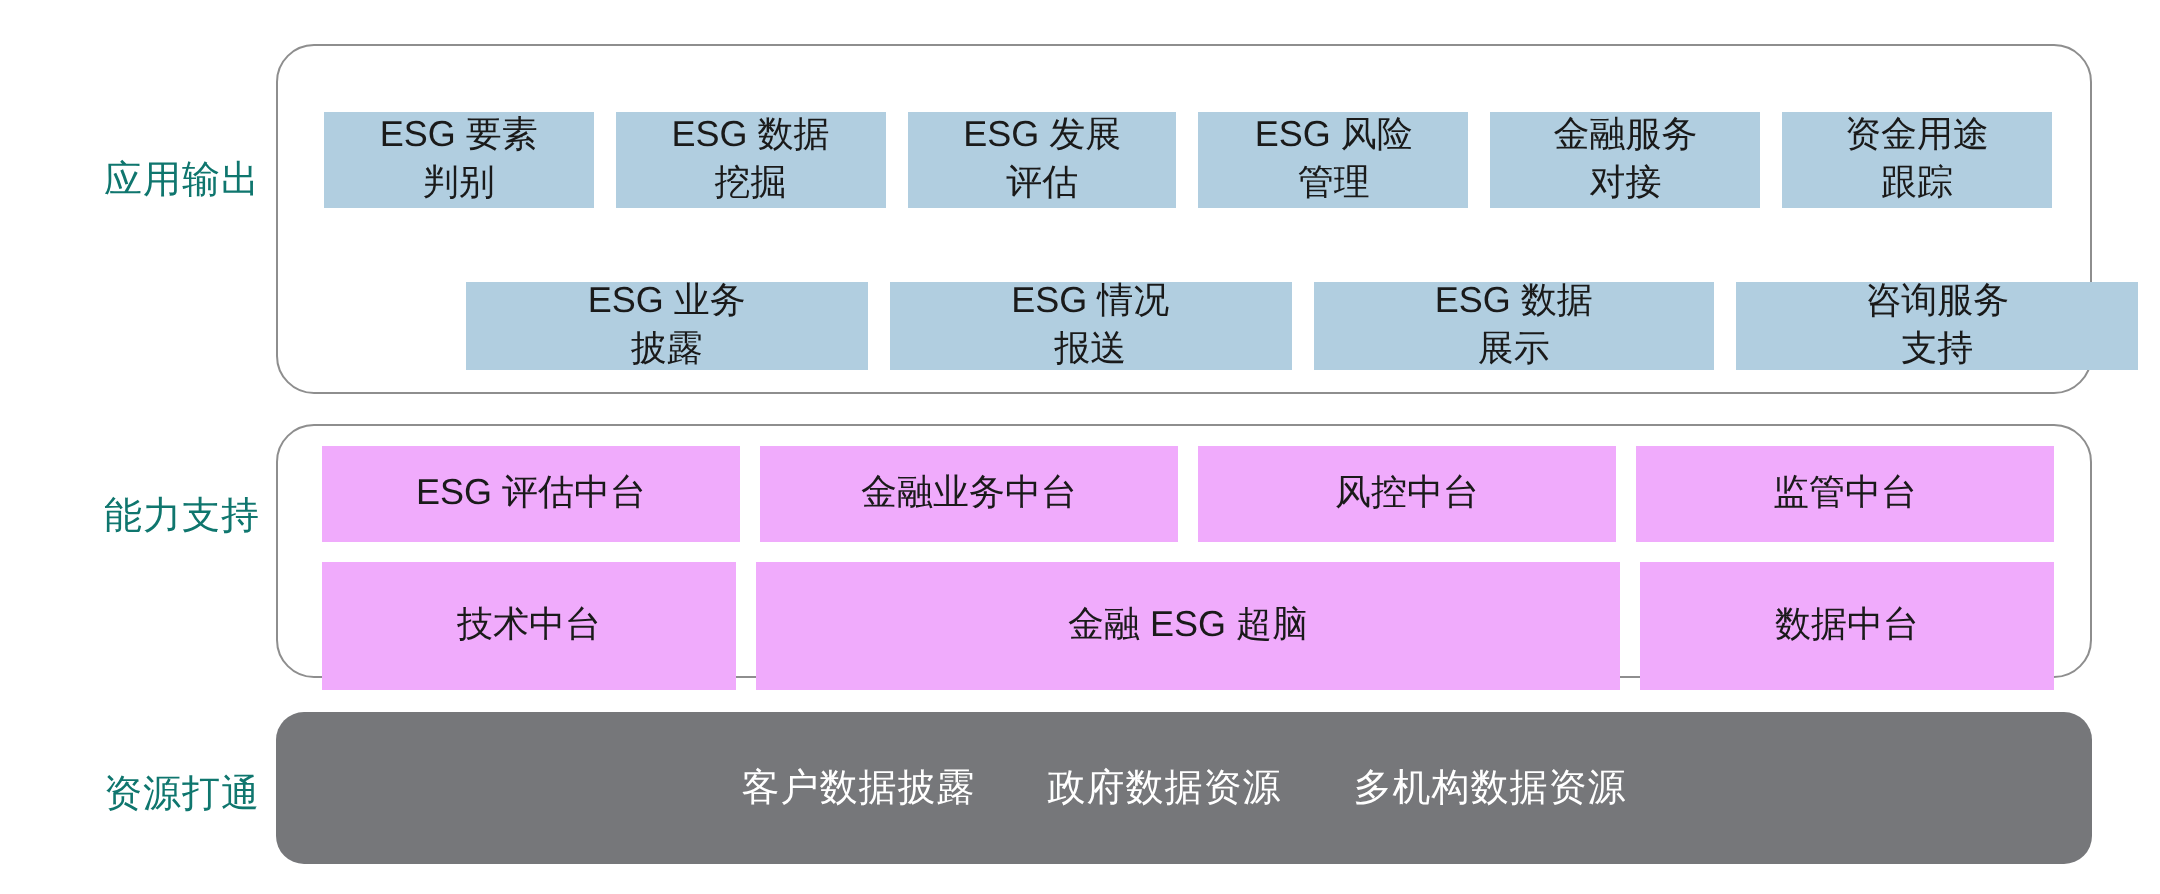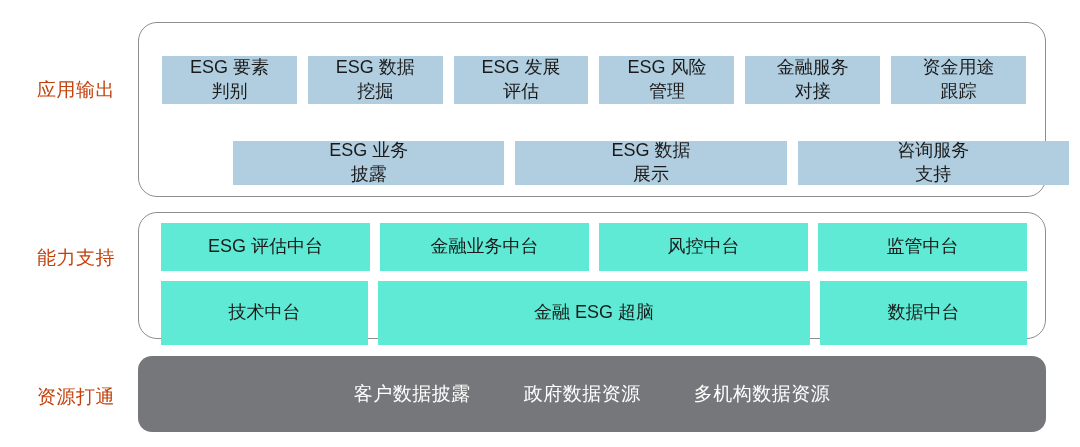--- a/index.html
+++ b/index.html
@@ -18,23 +18,23 @@
     position: relative;
     width: 1080px;
     height: 447px;
   }
 
   
   .axis-label {
     position: absolute;
     left: 22px;
     width: 108px;
-    text-align: center;
+    text-align: right;
     font-size: 19px;
-    color: #c2410c;
+    color: #0f766e;
     letter-spacing: 0.5px;
     white-space: nowrap;
   }
   #label-app      { top: 77px; }
   #label-capab    { top: 245px; }
   #label-resource { top: 384px; }
 
   
   .panel {
     position: absolute;
@@ -70,21 +70,21 @@
 
   
   .tile-blue {
     background: #b1cee0;
     font-size: 18px;
     margin-top: 24px;
   }
 
   
   .tile-gray {
-    background: #5eead4;
+    background: #f0abfc;
     font-size: 18px;
   }
 
   
   #app-row-1 {
     left: 162px;
     top: 32px;
     width: 864px;
     height: 72px;
     gap: 11px;
@@ -132,21 +132,21 @@
     box-sizing: border-box;
     background: #76777a;
     border-radius: 14px;
     display: flex;
     align-items: center;
     justify-content: center;
   }
   #resource-items {
     display: flex;
     align-items: center;
-    gap: 53px;
+    gap: 36px;
   }
   .resource-item {
     color: #ffffff;
     font-size: 19px;
     letter-spacing: 0.5px;
     white-space: nowrap;
   }
 </style>
 </head>
 <body>
@@ -172,20 +172,22 @@
 管理</div>
     <div class="tile tile-blue">金融服务
 对接</div>
     <div class="tile tile-blue">资金用途
 跟踪</div>
   </div>
 
   <div class="row" id="app-row-2">
     <div class="tile tile-blue">ESG 业务
 披露</div>
+    <div class="tile tile-blue">ESG 情况
+报送</div>
     <div class="tile tile-blue">ESG 数据
 展示</div>
     <div class="tile tile-blue">咨询服务
 支持</div>
   </div>
 
   <div class="panel" id="panel-capab"></div>
 
   <div class="row" id="cap-row-1">
     <div class="tile tile-gray">ESG 评估中台</div>

